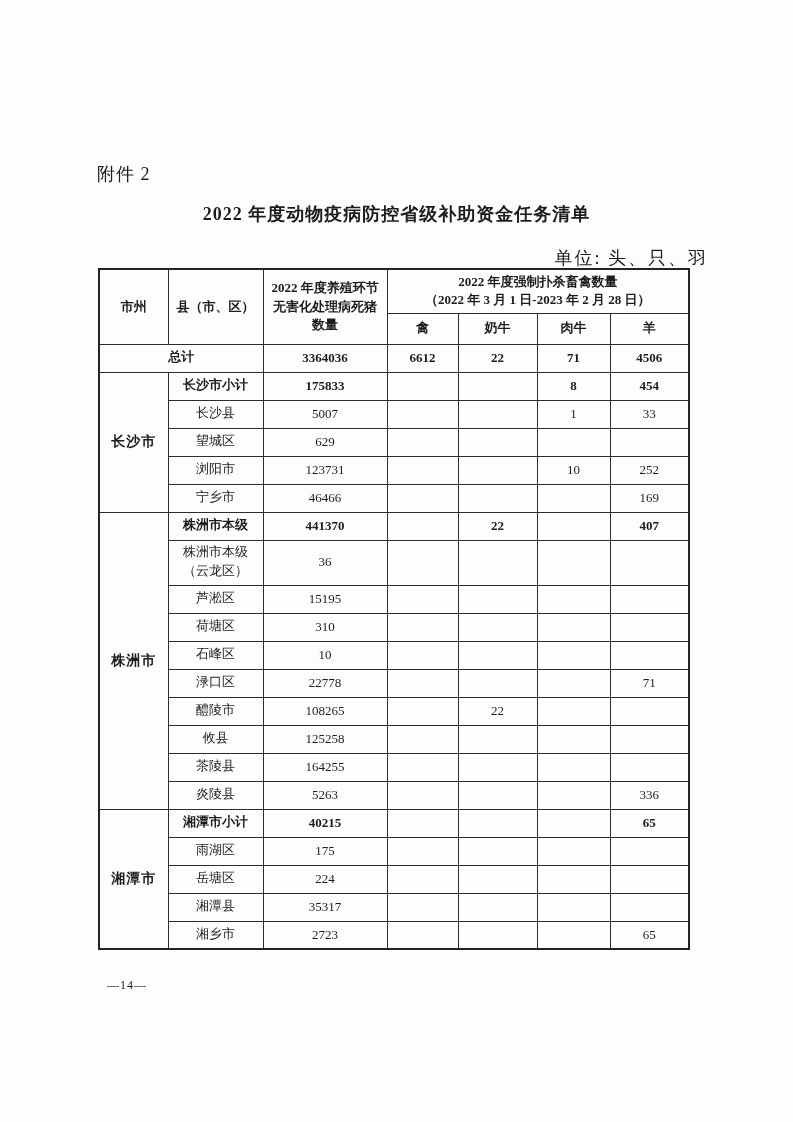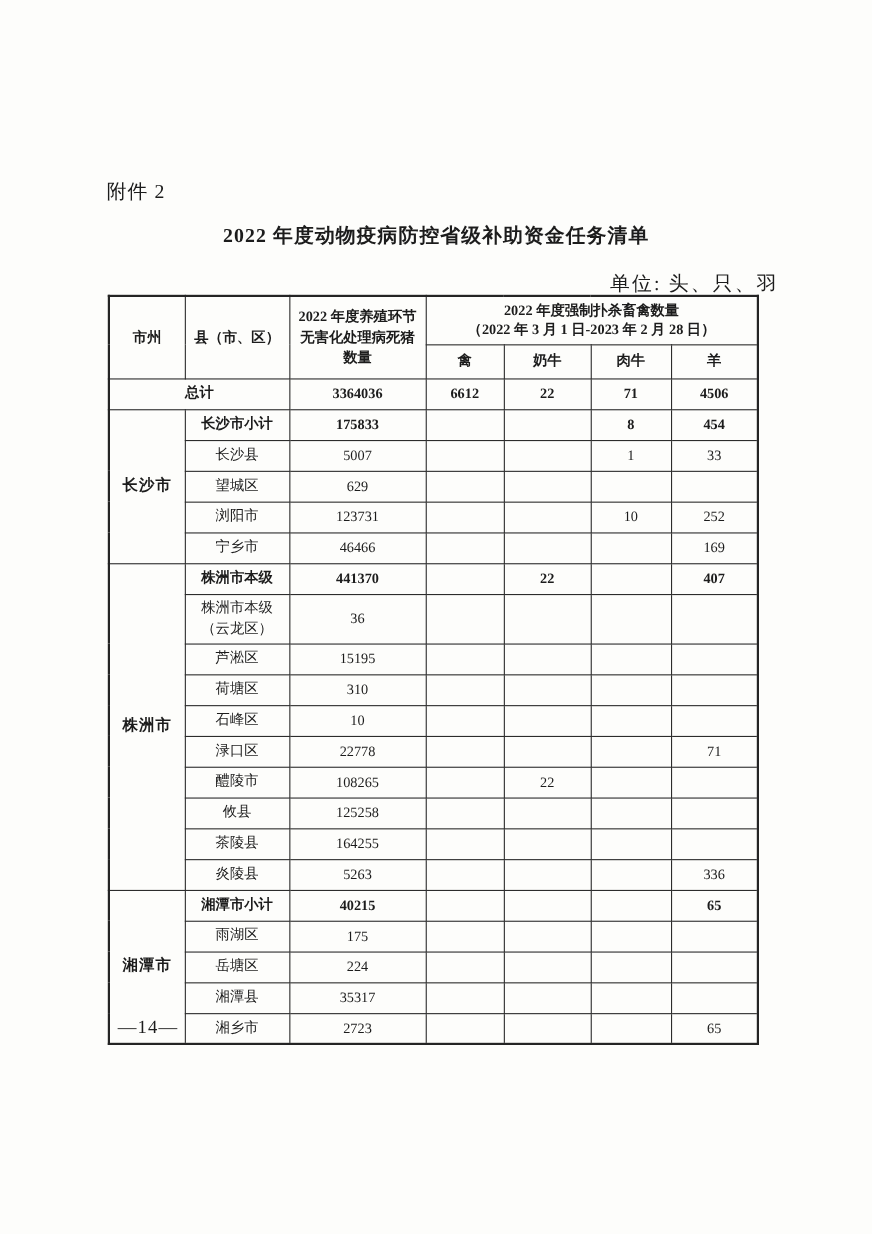--- a/index.html
+++ b/index.html
@@ -41,22 +41,22 @@
   }
   .data-table thead th{font-weight:bold;text-align:center;}
   tr.hrow-1{height:44px;}
   tr.hrow-2{height:31px;}
   tbody tr{height:28px;}
   tbody tr.tall{height:45px;}
   tr.bold td{font-weight:bold;}
   td.city{font-weight:bold;font-size:14px;letter-spacing:1px;}
   td.county{font-size:13px;font-family:Liberation Mono, monospace;}
   .page-number{
-    position:absolute;left:107px;top:924px;
-    font-size:17px;letter-spacing:1px;
+    position:absolute;left:107px;top:978px;
+    font-size:12px;letter-spacing:1px;
   }
 </style>
 </head>
 <body>
 
 <div class="page">
 
   <div class="attachment">附件 2</div>
 
   <h1 class="doc-title">2022 年度动物疫病防控省级补助资金任务清单</h1>

